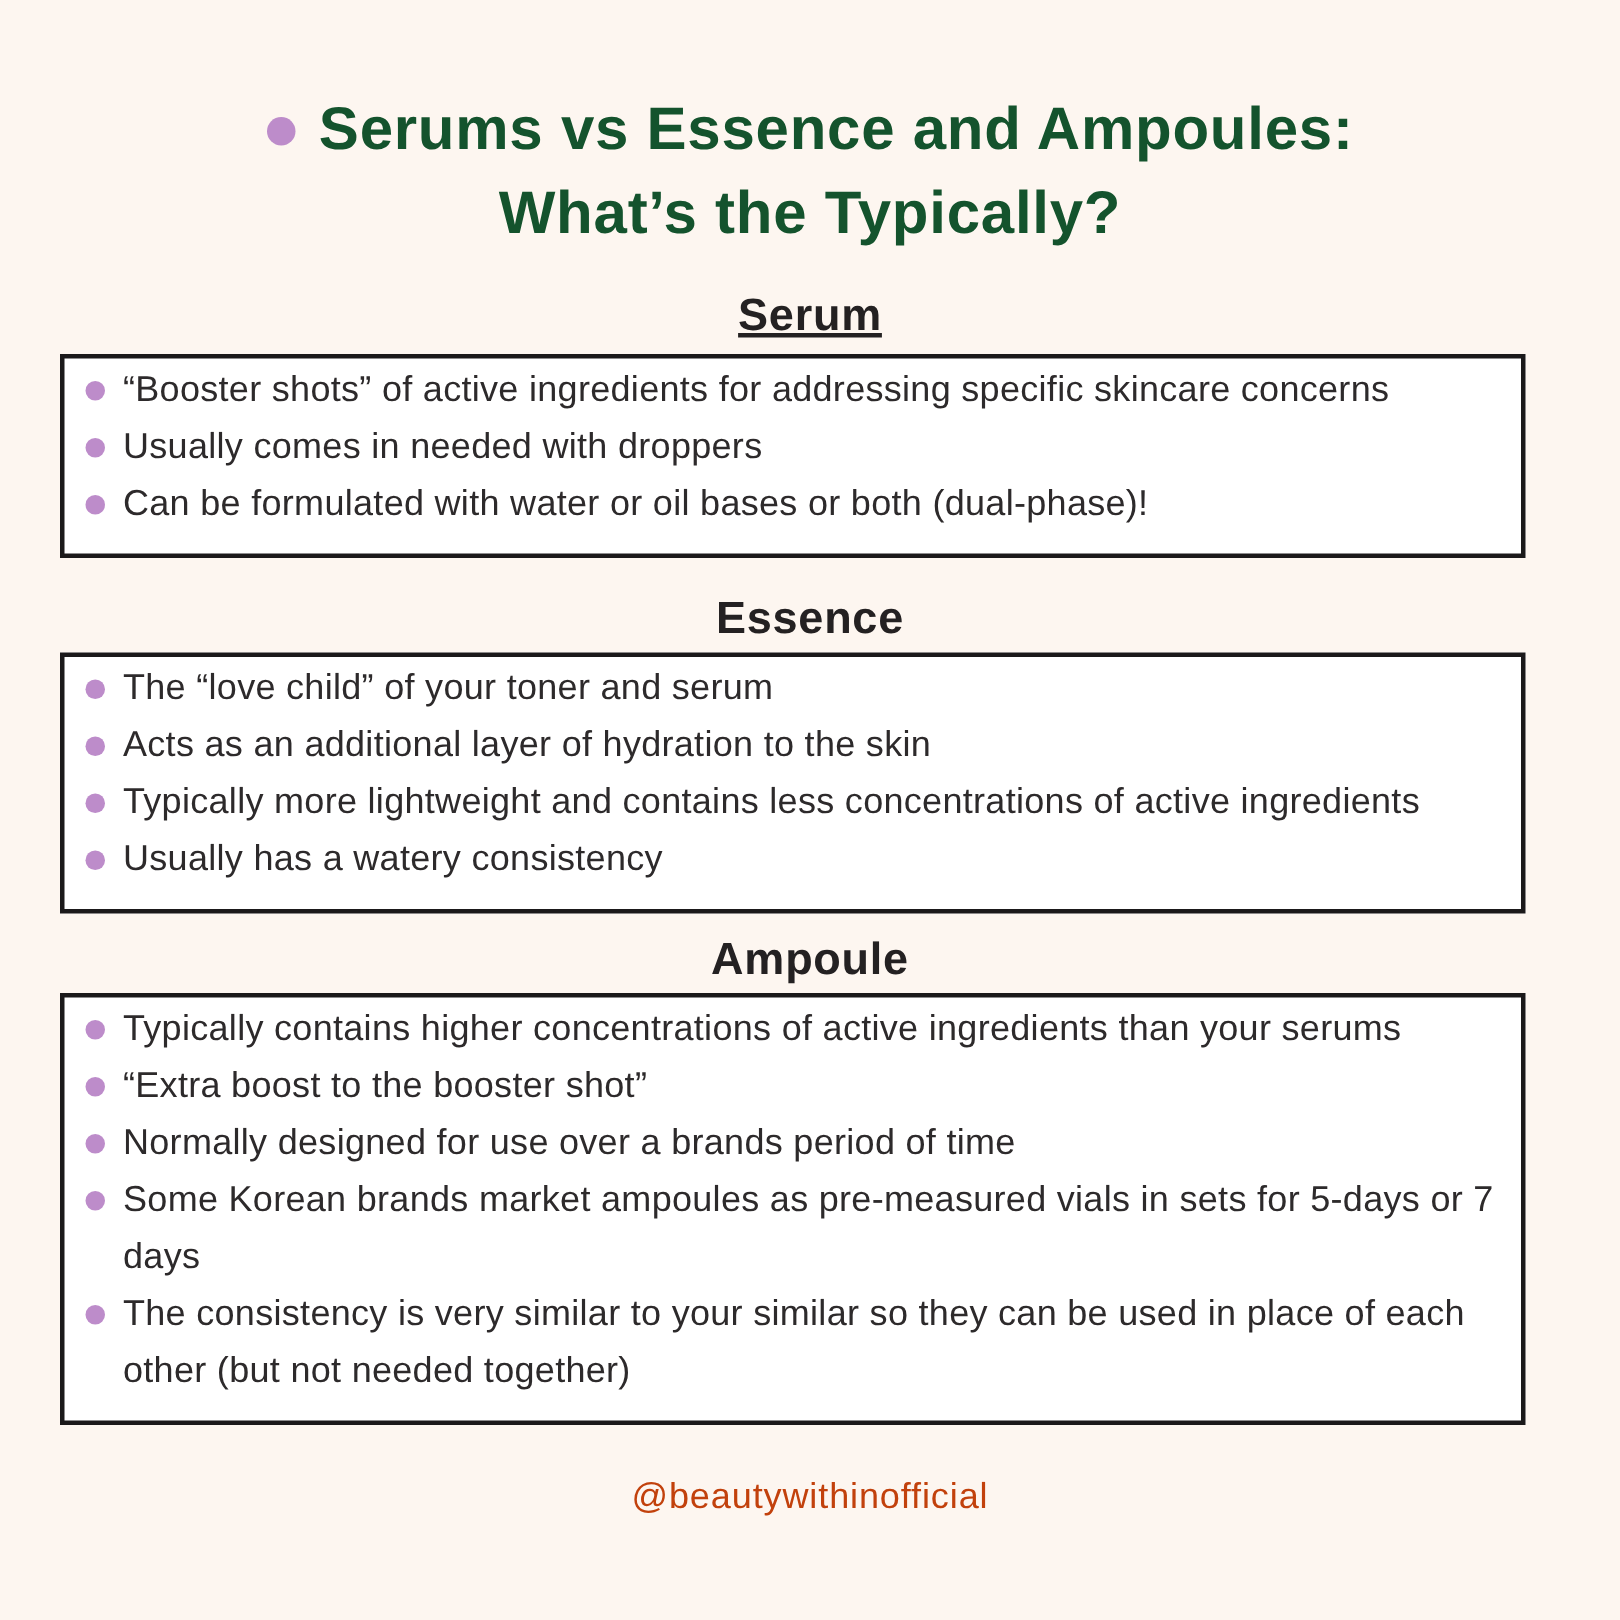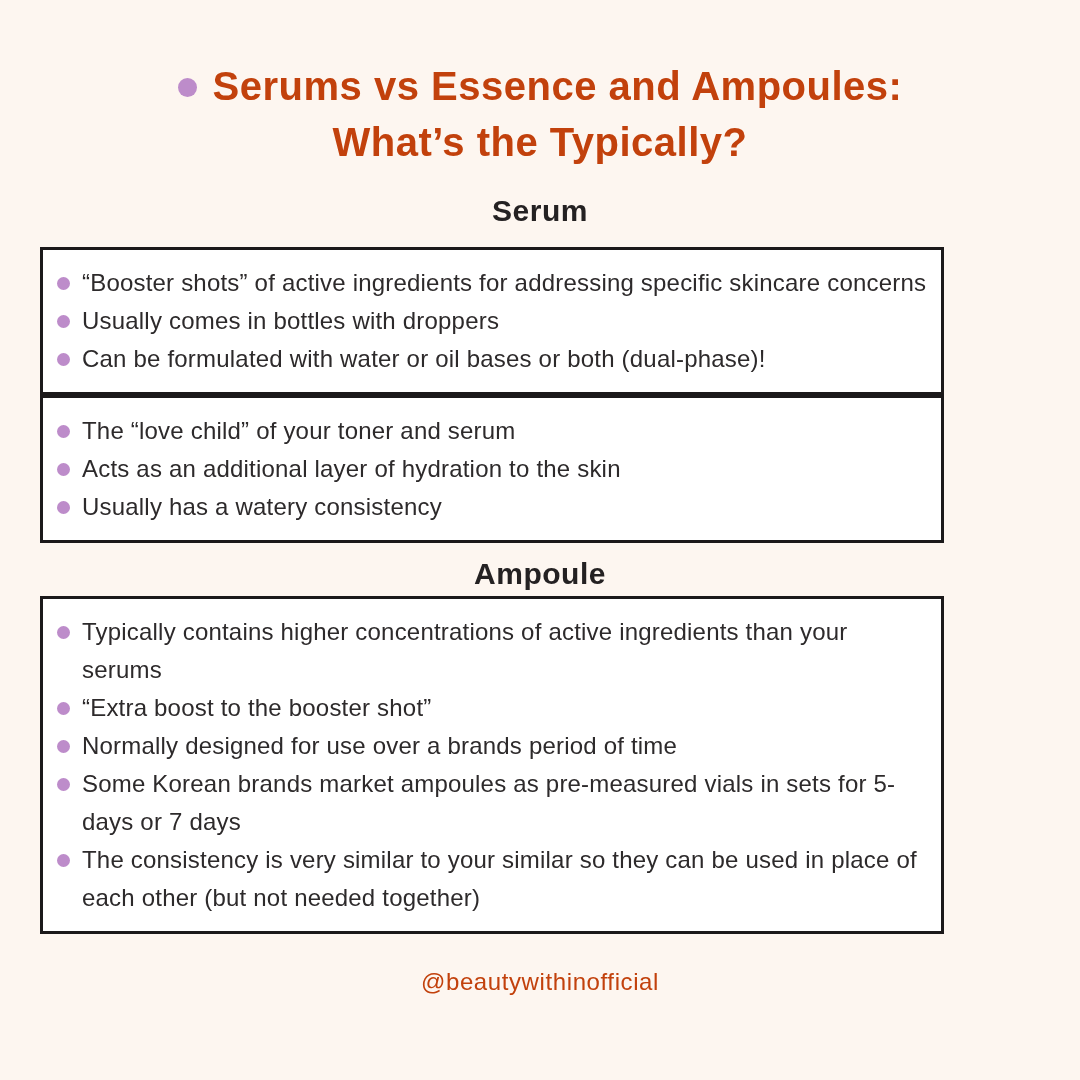--- a/index.html
+++ b/index.html
@@ -26,21 +26,21 @@
     display: flex;
     flex-direction: column;
     align-items: center;
   }
   .title-block {
     margin-top: 58px;
     text-align: center;
     font-weight: bold;
     font-size: 40px;
     line-height: 56px;
-    color: #c2410c;
+    color: #14532d;
     letter-spacing: 0.5px;
   }
   .title-line1 {
     display: flex;
     align-items: center;
     justify-content: center;
     gap: 16px;
   }
   .title-dot {
     width: 19px;
@@ -52,28 +52,28 @@
   }
   .section { width: 1000px; }
   .section-heading {
     text-align: center;
     font-weight: bold;
     font-size: 30px;
     line-height: 38px;
     color: #242122;
     letter-spacing: 0.5px;
   }
-  .heading-serum   { margin-top: 22px; margin-bottom: 17px; }
+  .heading-serum   { margin-top: 22px; margin-bottom: 6px; text-decoration: underline; }
   .heading-essence { margin-top: 22px; margin-bottom: 3px; }
   .heading-ampoule { margin-top: 12px; margin-bottom: 3px; }
   .box {
-    width: 904px;
+    width: 977px;
     background: var(--box-background);
     border: 3px solid var(--border-color);
-    padding: 14px 14px 14px 14px;
+    padding: 2px 14px 14px 14px;
   }
   ul.bullet-list { list-style: none; }
   ul.bullet-list li {
     display: flex;
     align-items: flex-start;
     gap: 12px;
     font-size: 24px;
     line-height: 38px;
     letter-spacing: 0.2px;
   }
@@ -110,40 +110,45 @@
   <section class="section">
     <h2 class="section-heading heading-serum">Serum</h2>
     <div class="box">
       <ul class="bullet-list">
         <li>
           <span class="bullet-dot"></span>
           <span class="bullet-text">“Booster shots” of active ingredients for addressing specific skincare concerns</span>
         </li>
         <li>
           <span class="bullet-dot"></span>
-          <span class="bullet-text">Usually comes in bottles with droppers</span>
+          <span class="bullet-text">Usually comes in needed with droppers</span>
         </li>
         <li>
           <span class="bullet-dot"></span>
           <span class="bullet-text">Can be formulated with water or oil bases or both (dual-phase)!</span>
         </li>
       </ul>
     </div>
   </section>
 
   <section class="section">
+    <h2 class="section-heading heading-essence">Essence</h2>
     <div class="box">
       <ul class="bullet-list">
         <li>
           <span class="bullet-dot"></span>
           <span class="bullet-text">The “love child” of your toner and serum</span>
         </li>
         <li>
           <span class="bullet-dot"></span>
           <span class="bullet-text">Acts as an additional layer of hydration to the skin</span>
+        </li>
+        <li>
+          <span class="bullet-dot"></span>
+          <span class="bullet-text">Typically more lightweight and contains less concentrations of active ingredients</span>
         </li>
         <li>
           <span class="bullet-dot"></span>
           <span class="bullet-text">Usually has a watery consistency</span>
         </li>
       </ul>
     </div>
   </section>
 
   <section class="section">

